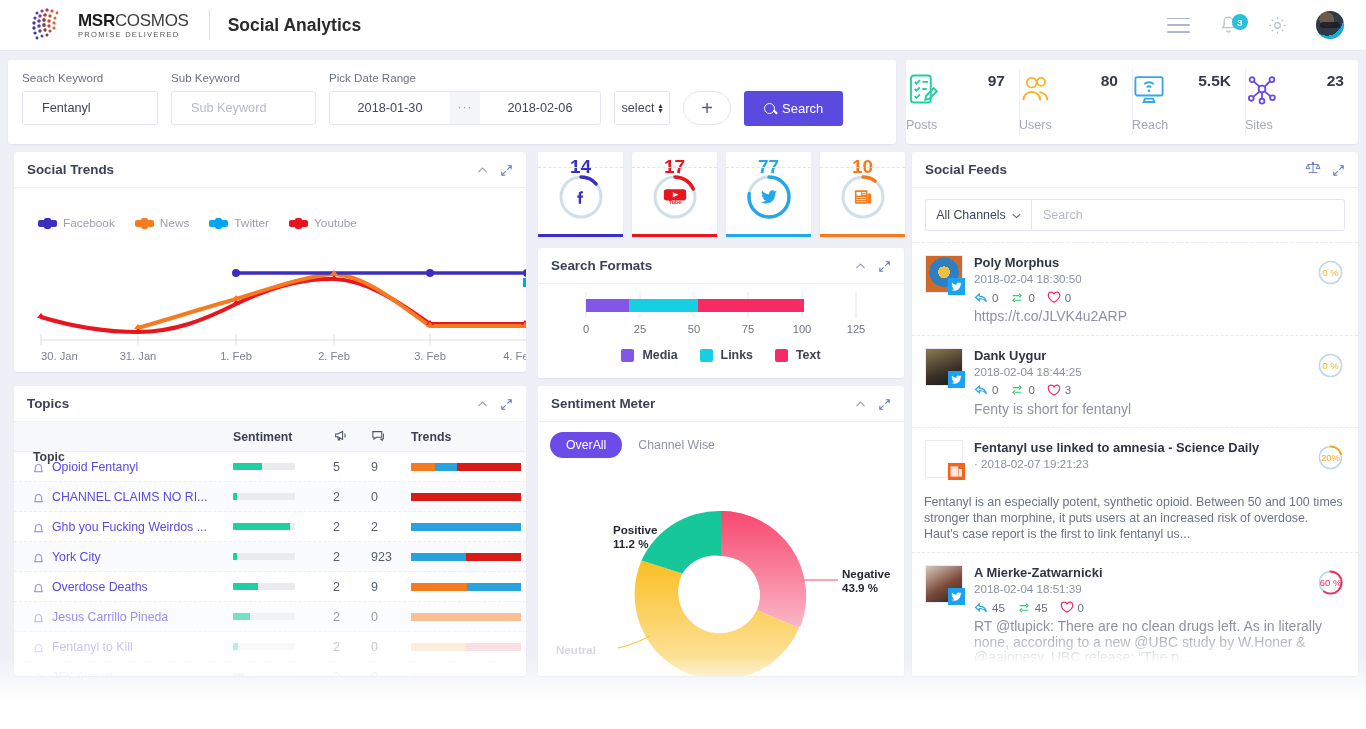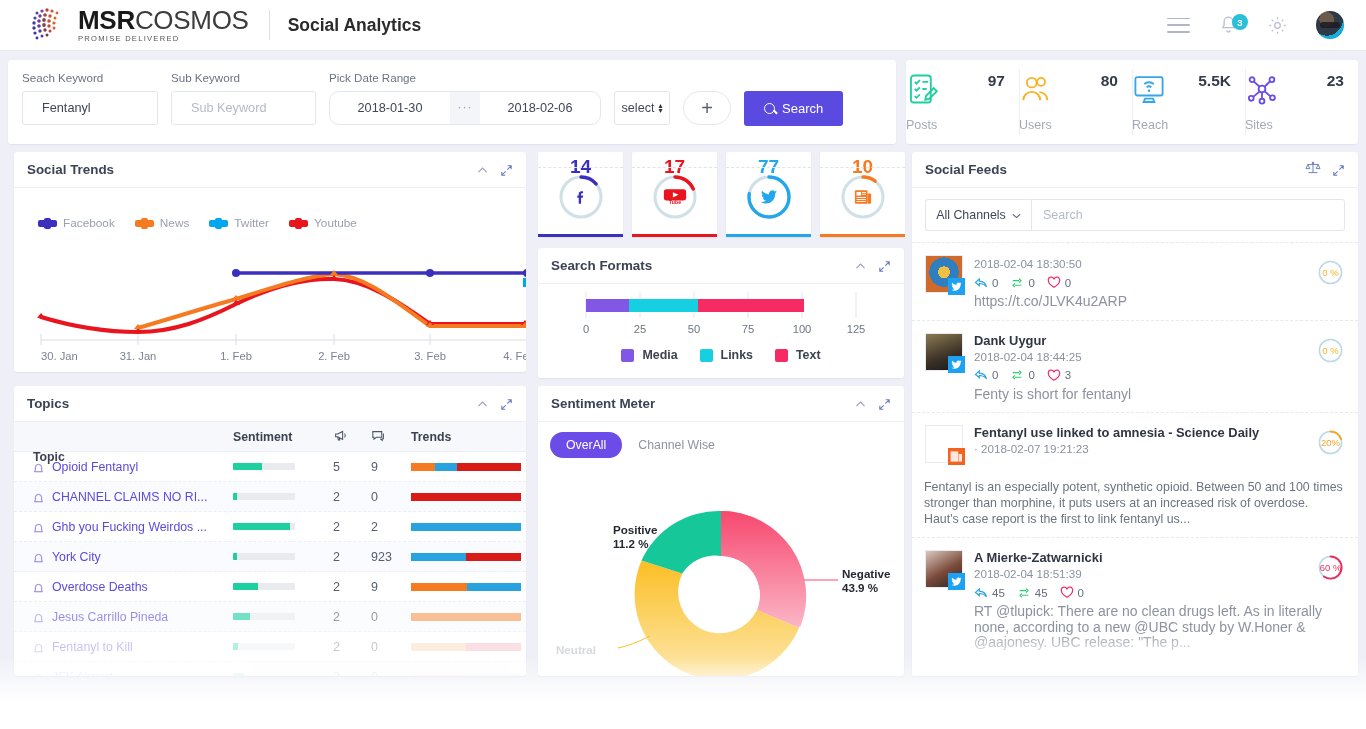--- a/index.html
+++ b/index.html
@@ -13,21 +13,21 @@
 
   
   .topbar {
     position: absolute; top: 0; left: 0; width: 1366px; height: 51px;
     background: #fff; border-bottom: 1px solid #e7e9f2;
     display: flex; align-items: center;
   }
   .logo-wrap { display: flex; align-items: center; padding-left: 27px; height: 100%; }
   .logo-mark { width: 44px; height: 40px; position: relative; margin-right: 7px; }
   .logo-text { display: flex; flex-direction: column; line-height: 1; }
-  .logo-main { font-size: 26px; font-weight: bold; letter-spacing: -.3px; }
+  .logo-main { font-size: 17px; font-weight: bold; letter-spacing: -.3px; }
   .logo-main .msr { color: #1a1a1a; }
   .logo-main .cosmos { color: #3c3c3c; font-weight: normal; }
   .logo-sub { font-size: 7.6px; color: #555; letter-spacing: 1.25px; margin-top: 2px; }
   .logo-div { width: 1px; height: 30px; background: #dcdfe8; margin: 0 18px 0 20px; }
   .app-title { font-size: 17.5px; font-weight: bold; color: #2b2b2b; }
   .topbar-right { margin-left: auto; display: flex; align-items: center; padding-right: 22px; gap: 28px; }
   .ico-btn { cursor: pointer; display: flex; align-items: center; justify-content: center; position: relative; }
   .hamburger { width: 23px; height: 15px; display: flex; flex-direction: column; justify-content: space-between; }
   .hamburger i { display: block; height: 1.6px; background: #aeb6c8; border-radius: 2px; }
   .badge {
@@ -58,21 +58,21 @@
   .field-group { display: flex; flex-direction: column; }
   .field-label { font-size: 11.6px; color: #6b7280; margin-bottom: 6px; height: 14px; }
   .inp {
     height: 34px; border: 1px solid #e3e6ef; border-radius: 3px;
     font-size: 12.7px; color: #3f4654; padding: 0 19px;
     font-family: "Liberation Sans", sans-serif; background: #fff; outline: none;
   }
   .inp::placeholder { color: #b5bac6; }
   .w-keyword { width: 136px; }
   .w-sub { width: 145px; }
-  .daterange { display: flex; align-items: center; height: 34px; border: 1px solid #e3e6ef; border-radius: 10px; background: #fff; }
+  .daterange { display: flex; align-items: center; height: 34px; border: 1px solid #e3e6ef; border-radius: 3px; background: #fff; }
   .dr-date {
     width: 120px; text-align: center; font-size: 12.7px; color: #3f4654; line-height: 32px;
   }
   .dr-sep { width: 30px; height: 32px; background: #f4f5f9; color: #9aa0ae; text-align:center; line-height: 30px; font-size: 12px; letter-spacing: 1px; }
   .selectbox {
     width: 56px; height: 34px; border: 1px solid #e3e6ef; border-radius: 3px; background: #fff;
     display: flex; align-items: center; justify-content: center; gap: 4px;
     font-size: 12.6px; color: #41485a; cursor: pointer;
   }
   .spin { display: flex; flex-direction: column; line-height: 5px; font-size: 8px; color: #333; }
@@ -866,20 +866,21 @@
         <div class="feed-item">
           <div class="f-avatar" style="background:radial-gradient(circle at 50% 45%, #f0c040 0 22%, #2f7fc0 22% 55%, #cf6a2a 55% 100%)">
             <span class="f-chan">
          <svg width="17" height="17" viewBox="0 0 20 20">
                 <rect width="20" height="20" fill="#1da1f2"></rect>
          <path d="M16 6.4c-.45.2-.93.33-1.43.39.51-.31.9-.79 1.09-1.37-.48.29-1.01.49-1.57.6a2.47 2.47 0 0 0-4.21 2.25A7 7 0 0 1 4.8 5.68a2.47 2.47 0 0 0 .77 3.3c-.4-.01-.78-.12-1.11-.3a2.47 2.47 0 0 0 1.98 2.42c-.36.1-.75.11-1.13.04a2.47 2.47 0 0 0 2.31 1.72A4.96 4.96 0 0 1 4 13.9a7 7 0 0 0 3.78 1.11c4.54 0 7.03-3.76 7.03-7.02v-.32c.48-.35.9-.79 1.19-1.27z" fill="#fff"></path>
               </svg>
        </span>
           </div>
        <div class="f-body">
+         <div class="f-name">Poly Morphus</div>
          <div class="f-time">2018-02-04 18:30:50</div>
          <div class="f-stats">
          <span class="f-stat">
            <svg width="14" height="12" viewBox="0 0 16 14" fill="none" stroke="#29a3e0" stroke-width="1.4">
                   <path d="M6 2.4L1.6 6.3 6 10.2V7.6c4 0 6.4 1.2 8.4 4-0.8-4-3.2-6.4-8.4-6.8z"></path>
                 </svg>
            <span>0</span>
          </span>
          <span class="f-stat">
            <svg width="14" height="12" viewBox="0 0 16 14" fill="none" stroke="#2ecc71" stroke-width="1.4">

